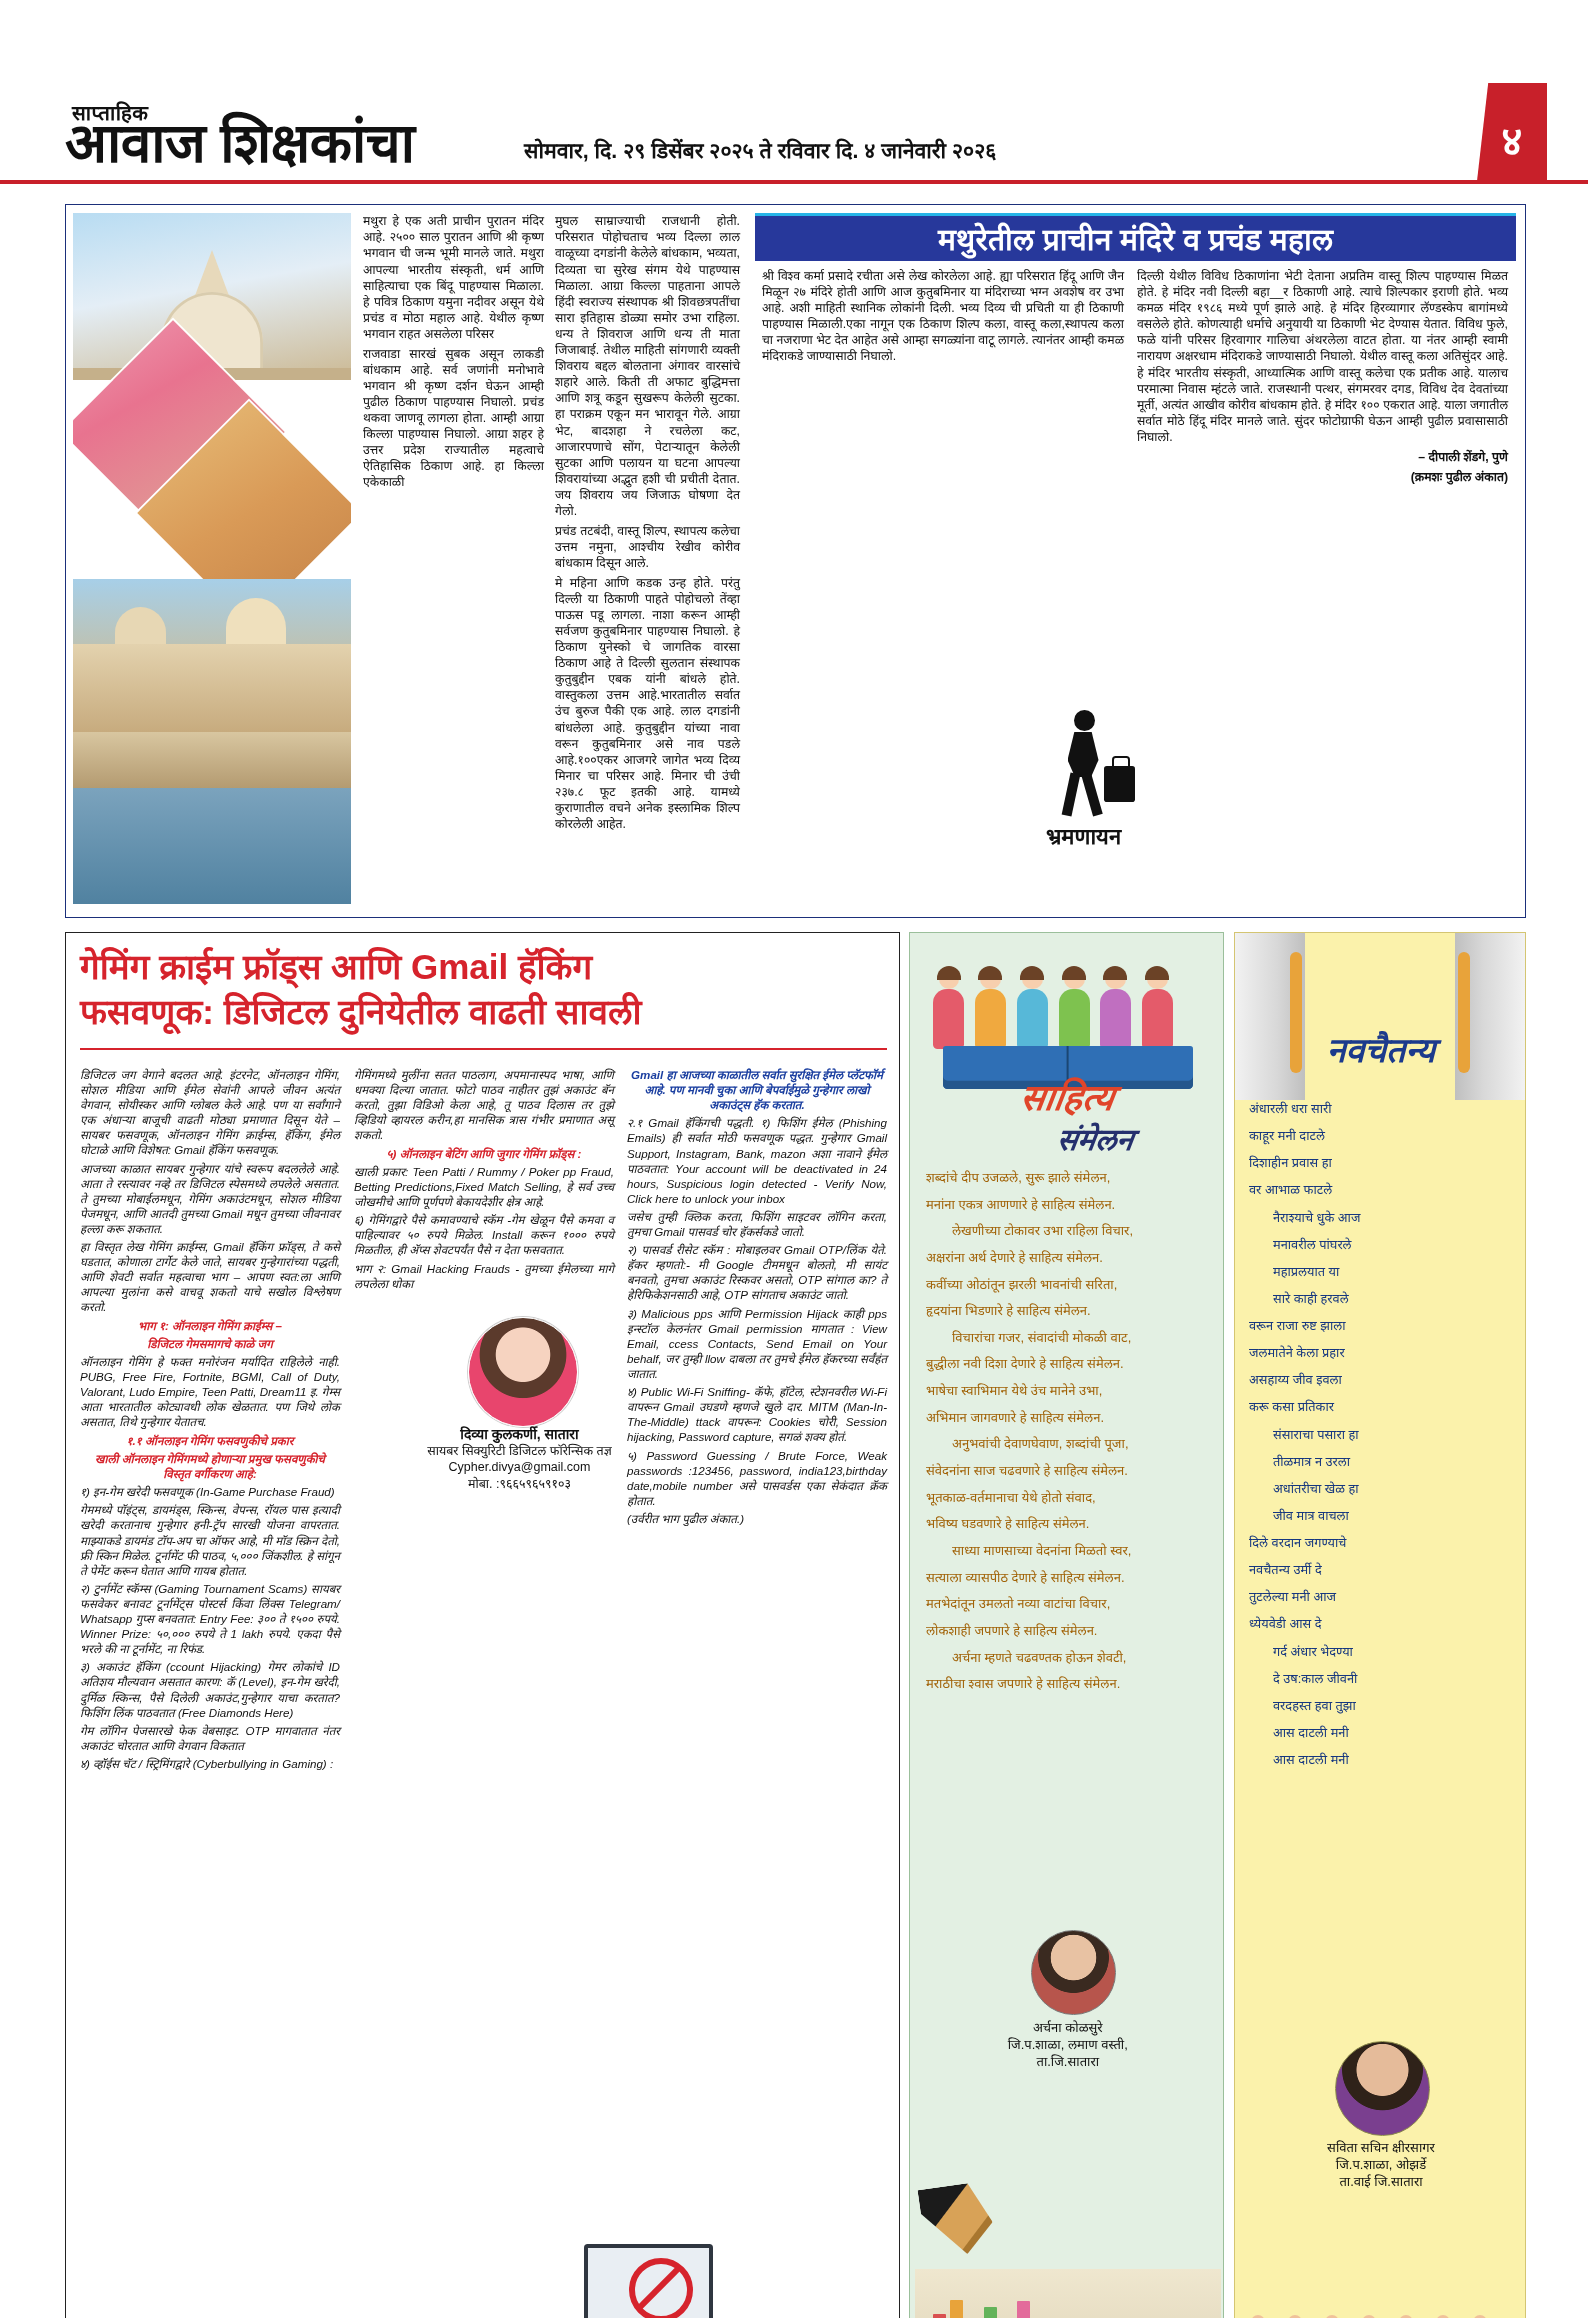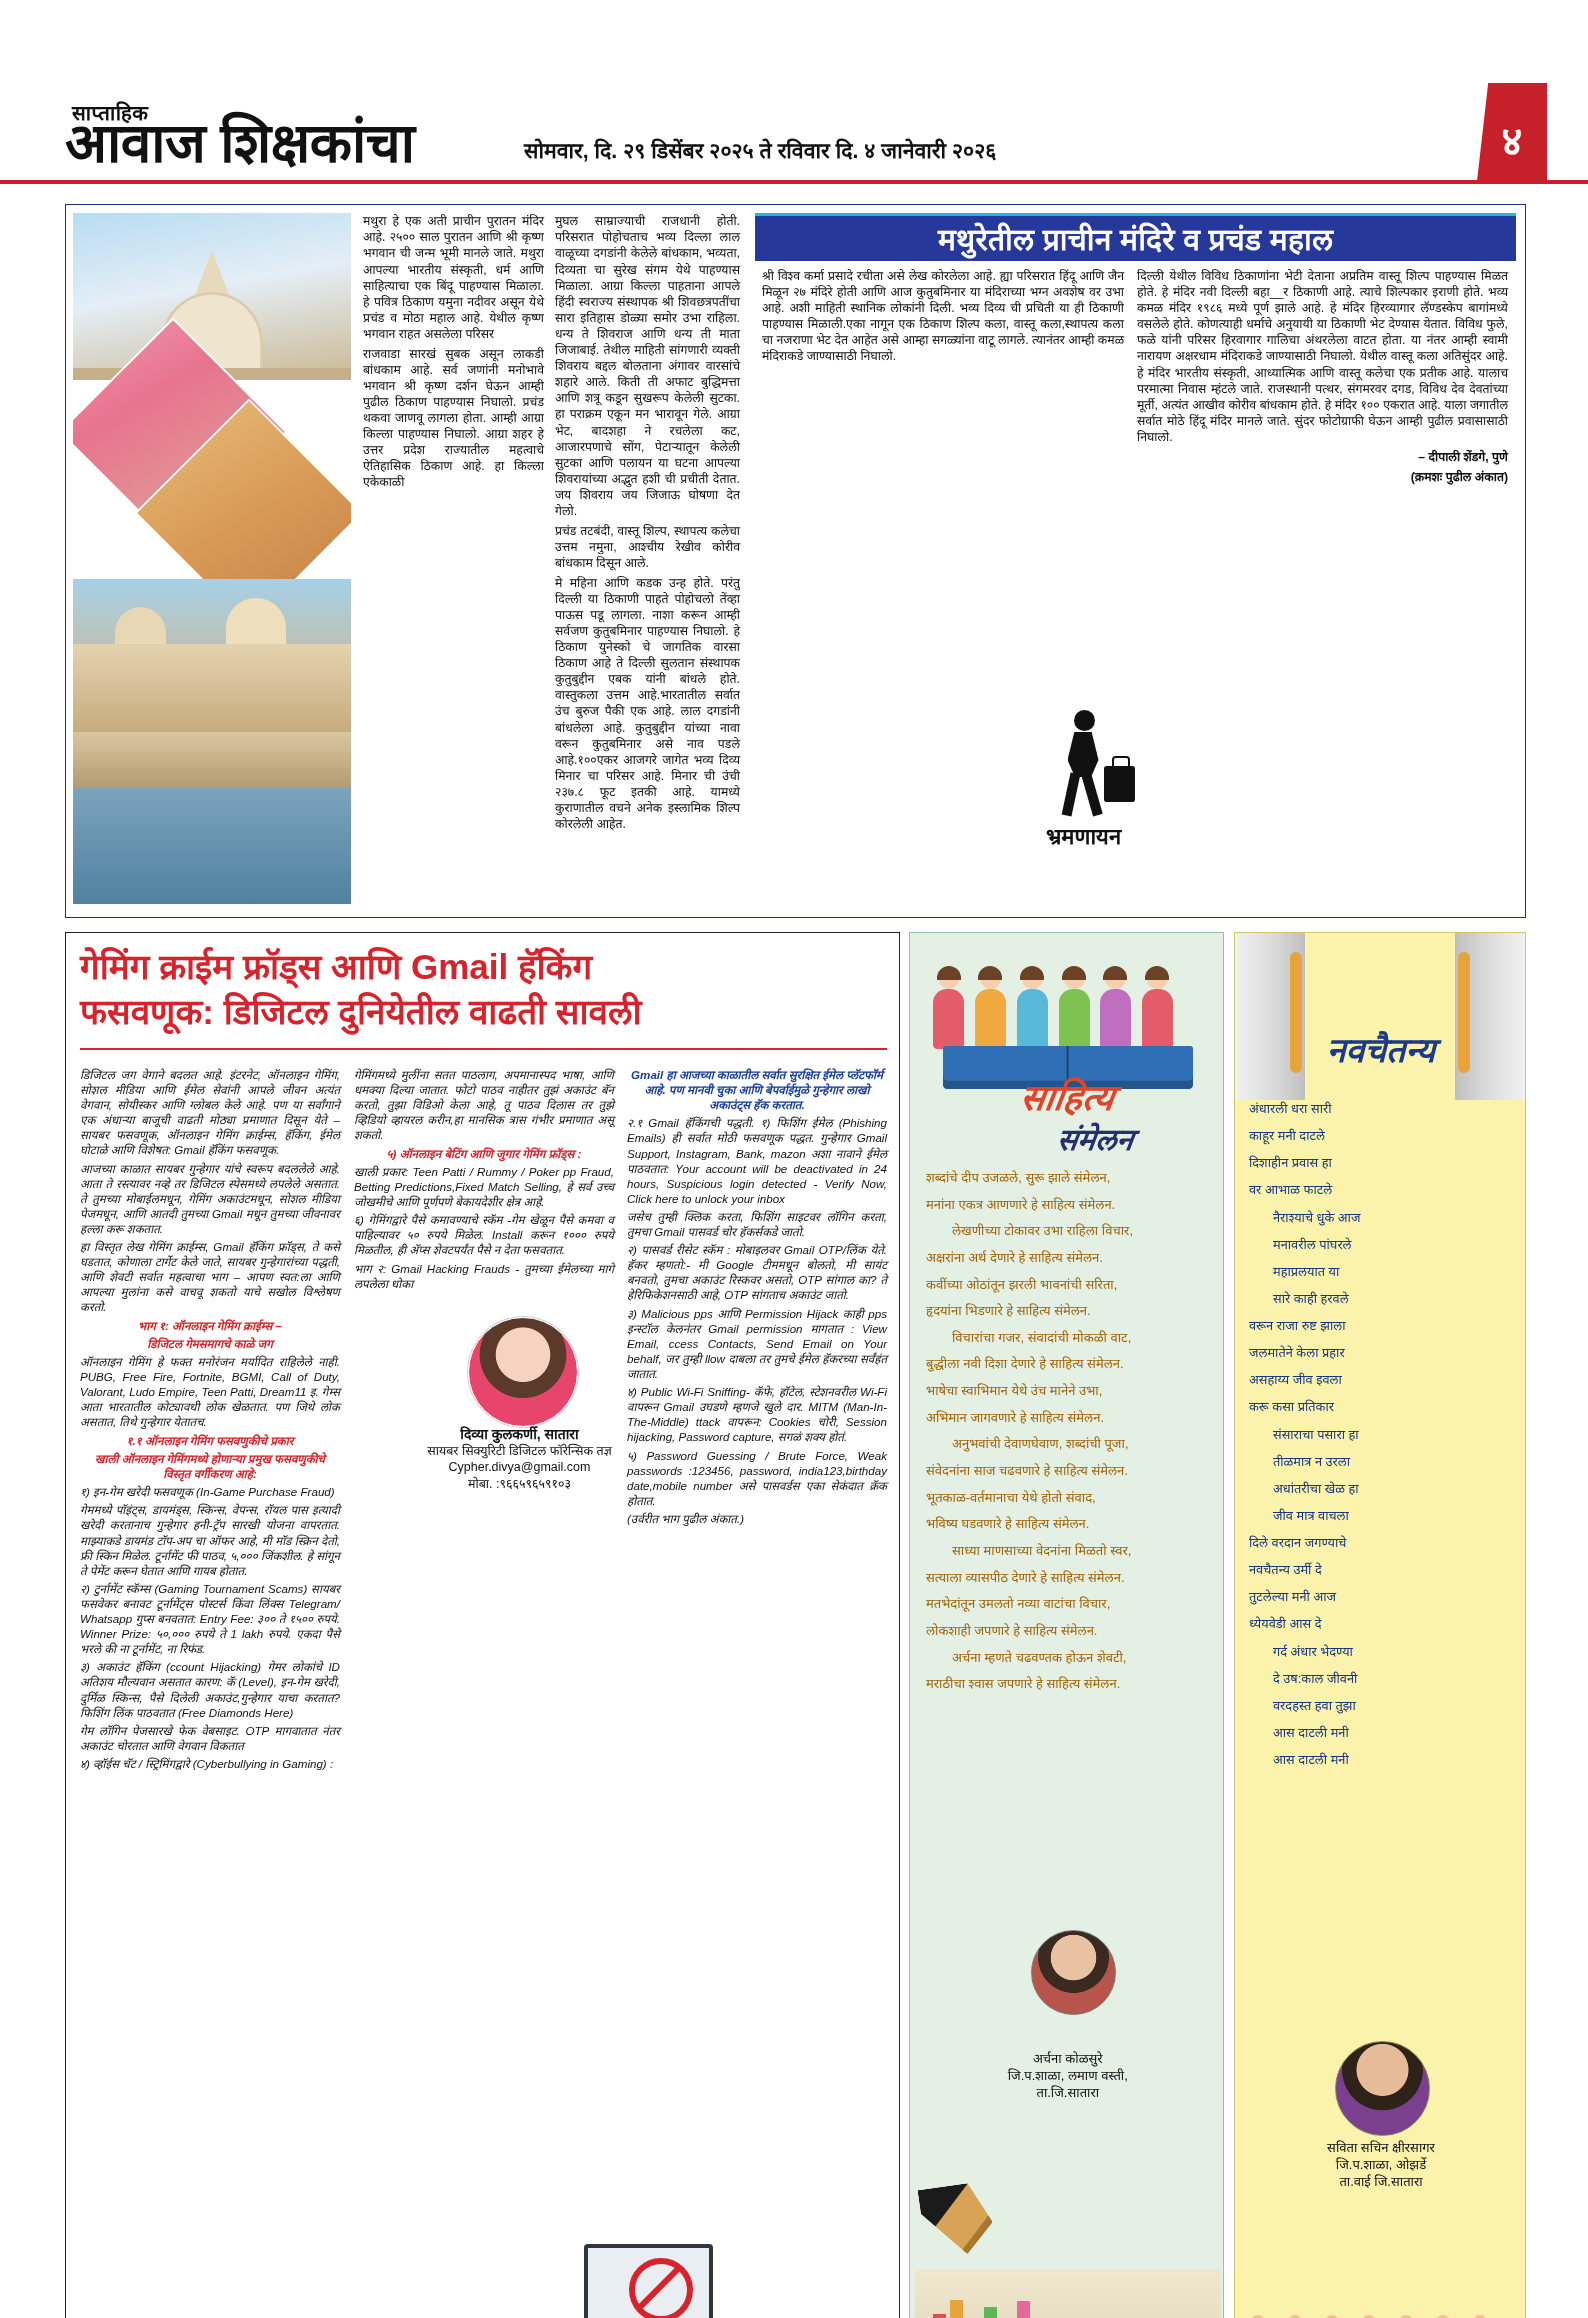--- a/index.html
+++ b/index.html
@@ -145,21 +145,21 @@
      font-family:"Liberation Sans","DejaVu Sans",sans-serif;transform:skewX(-8deg);}
   .a3t2{display:block;color:#25306e;font-size:30px;font-weight:700;font-style:italic;margin-top:-2.8px;margin-left:56px;
      font-family:"Liberation Sans","DejaVu Sans",sans-serif;transform:skewX(-8deg);}
   .a3poem{position:absolute;left:16px;top:232px;width:284px;font-size:13px;line-height:2.05;
      font-family:"Liberation Sans","DejaVu Sans",sans-serif;color:#a16207;}
   .a3poem div.ind{padding-left:26px;}
   .a3photo{position:absolute;left:121px;top:997px;width:83px;height:83px;border-radius:50%;
      background:radial-gradient(circle at 50% 32%,#e8c2a3 0 32%,#3a2a20 33% 50%,#b7554c 51% 100%);
      border:0.9px solid #777;}
   .a3byline{position:absolute;left:9.3px;top:1086px;width:297px;text-align:center;font-size:13px;line-height:1.32;
-     font-family:"Liberation Sans","DejaVu Sans",sans-serif;margin-top:31px;}
+     font-family:"Liberation Sans","DejaVu Sans",sans-serif;}
   .pen{position:absolute;left:12px;top:1252px;width:93px;height:70px;}
   .pen-nib{position:absolute;left:0;top:0;width:70px;height:70px;
      background:linear-gradient(135deg,#1b1b1b 0 36%,#d8a257 37% 72%,#a8762f 73% 100%);
      clip-path:polygon(0 0,72% 0,100% 60%,58% 100%,0 34%);transform:rotate(-8deg);}
   .a3strip{position:absolute;left:4.6px;top:1336px;width:306px;height:124px;
      background:linear-gradient(180deg,#efe7cf,#ded2b5);overflow:hidden;}
   .a3strip .bk{position:absolute;bottom:14px;width:13px;border-radius:0.9px;}
 
   
   #art4{left:1234px;top:932px;width:292px;height:1465px;background:#fbf2ab;border:1.4px solid #d4c572;}

